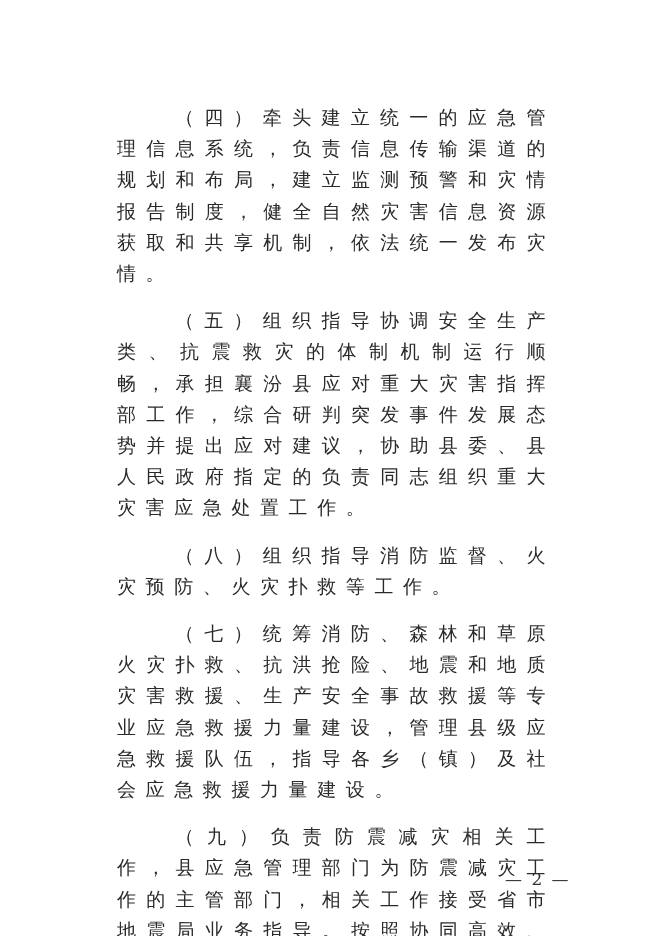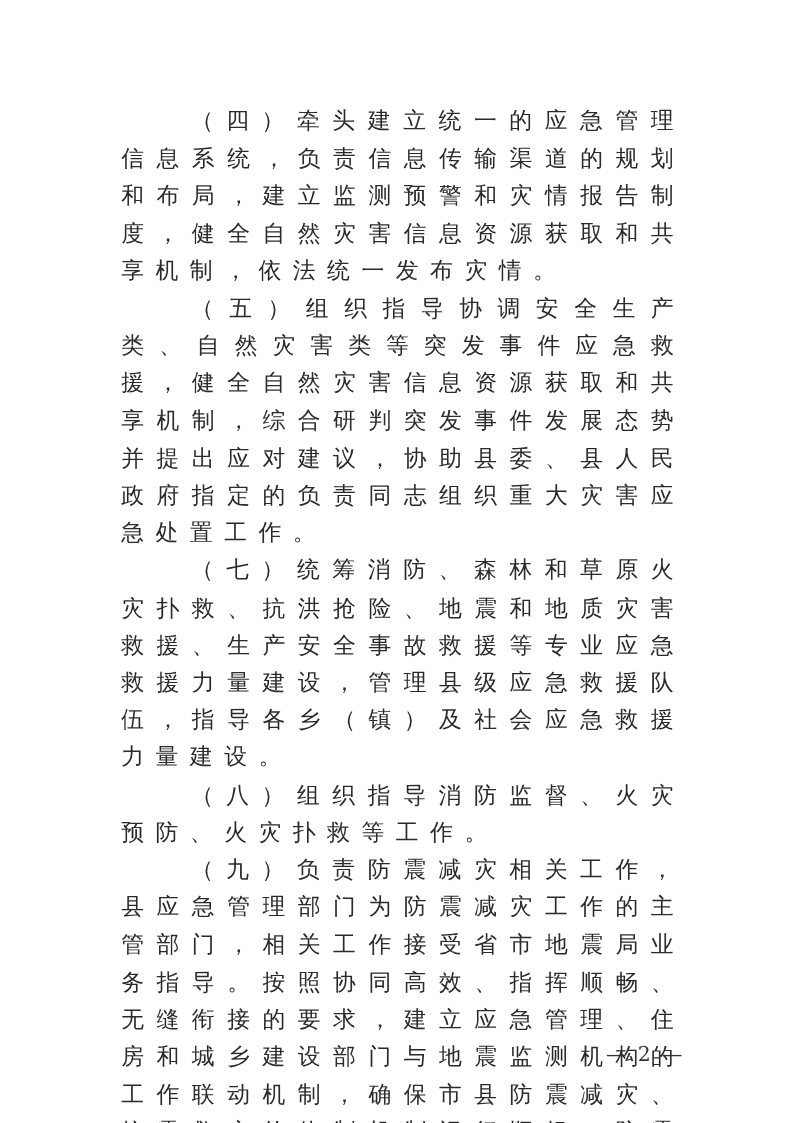--- a/index.html
+++ b/index.html
@@ -15,21 +15,21 @@
       font-family: "DejaVu Serif", "Liberation Serif", serif;
       color: #2a2a2a;
     }
     .page {
       position: absolute;
       left: 101px;
       top: 86px;
       width: 470px;
     }
     .para {
-      margin: 0;
+      margin: 16px;
       font-size: 19px;
       line-height: 31.2px;
       letter-spacing: 9.6px;
       text-indent: 58px;
       text-align: justify;
       word-break: break-all;
       white-space: normal;
     }
     .page-number {
       position: absolute;
@@ -39,20 +39,20 @@
       letter-spacing: 2px;
       color: #333333;
       font-family: "DejaVu Serif", "Liberation Serif", serif;
     }
   </style>
 </head>
 <body>
 
 <div class="page">
   <p class="para">（四）牵头建立统一的应急管理信息系统，负责信息传输渠道的规划和布局，建立监测预警和灾情报告制度，健全自然灾害信息资源获取和共享机制，依法统一发布灾情。</p>
-  <p class="para">（五）组织指导协调安全生产类、自然灾害类等突发事件应急救援，健全自然灾害信息资源获取和共享机制，综合研判突发事件发展态势并提出应对建议，协助县委、县人民政府指定的负责同志组织重大灾害应急处置工作。</p>
+  <p class="para">（五）组织指导协调安全生产类、抗震救灾的体制机制运行顺畅，承担襄汾县应对重大灾害指挥部工作，综合研判突发事件发展态势并提出应对建议，协助县委、县人民政府指定的负责同志组织重大灾害应急处置工作。</p>
+  <p class="para">（八）组织指导消防监督、火灾预防、火灾扑救等工作。</p>
   <p class="para">（七）统筹消防、森林和草原火灾扑救、抗洪抢险、地震和地质灾害救援、生产安全事故救援等专业应急救援力量建设，管理县级应急救援队伍，指导各乡（镇）及社会应急救援力量建设。</p>
-  <p class="para">（八）组织指导消防监督、火灾预防、火灾扑救等工作。</p>
   <p class="para">（九）负责防震减灾相关工作，县应急管理部门为防震减灾工作的主管部门，相关工作接受省市地震局业务指导。按照协同高效、指挥顺畅、无缝衔接的要求，建立应急管理、住房和城乡建设部门与地震监测机构的工作联动机制，确保市县防震减灾、抗震救灾的体制机制运行顺畅，防震减灾各项工作落到实处。</p>
 
 </div>
 
 <div class="page-number">— 2 —</div>
 
 </body></html>

